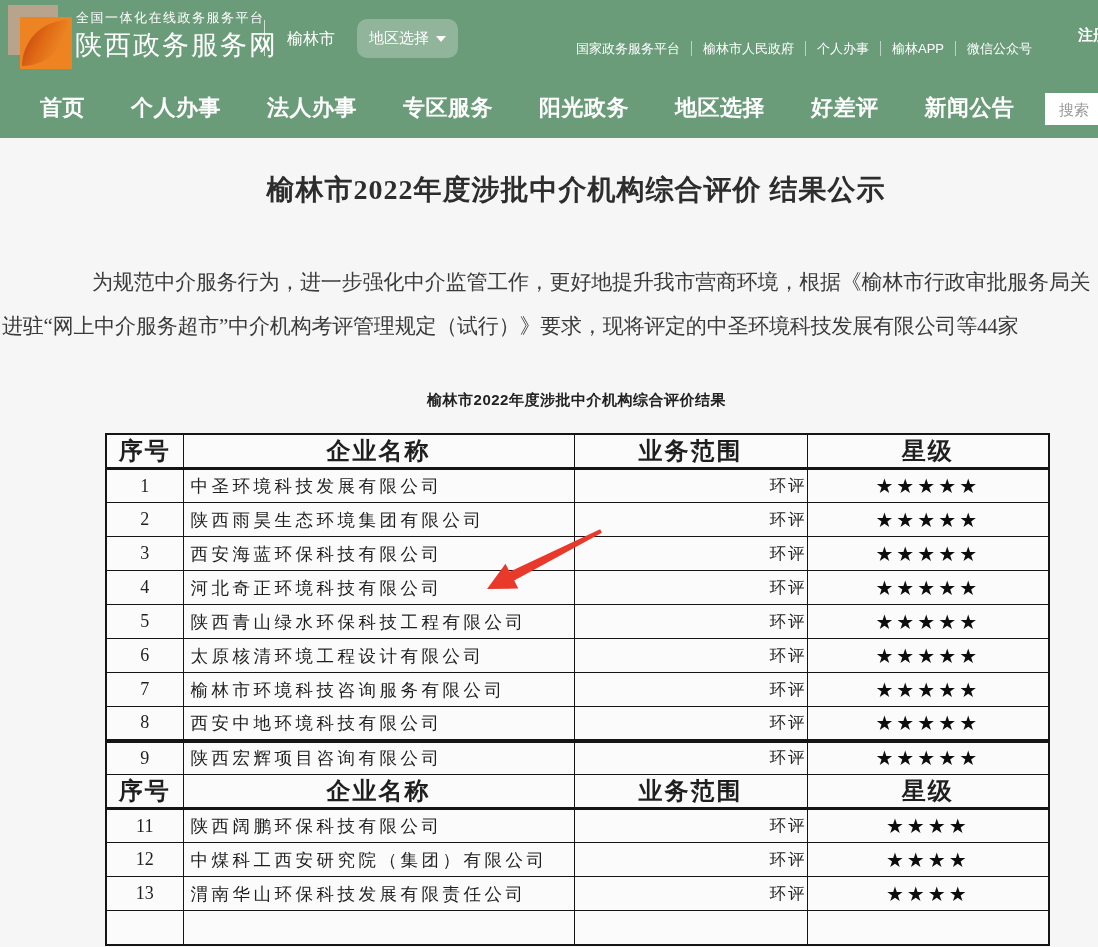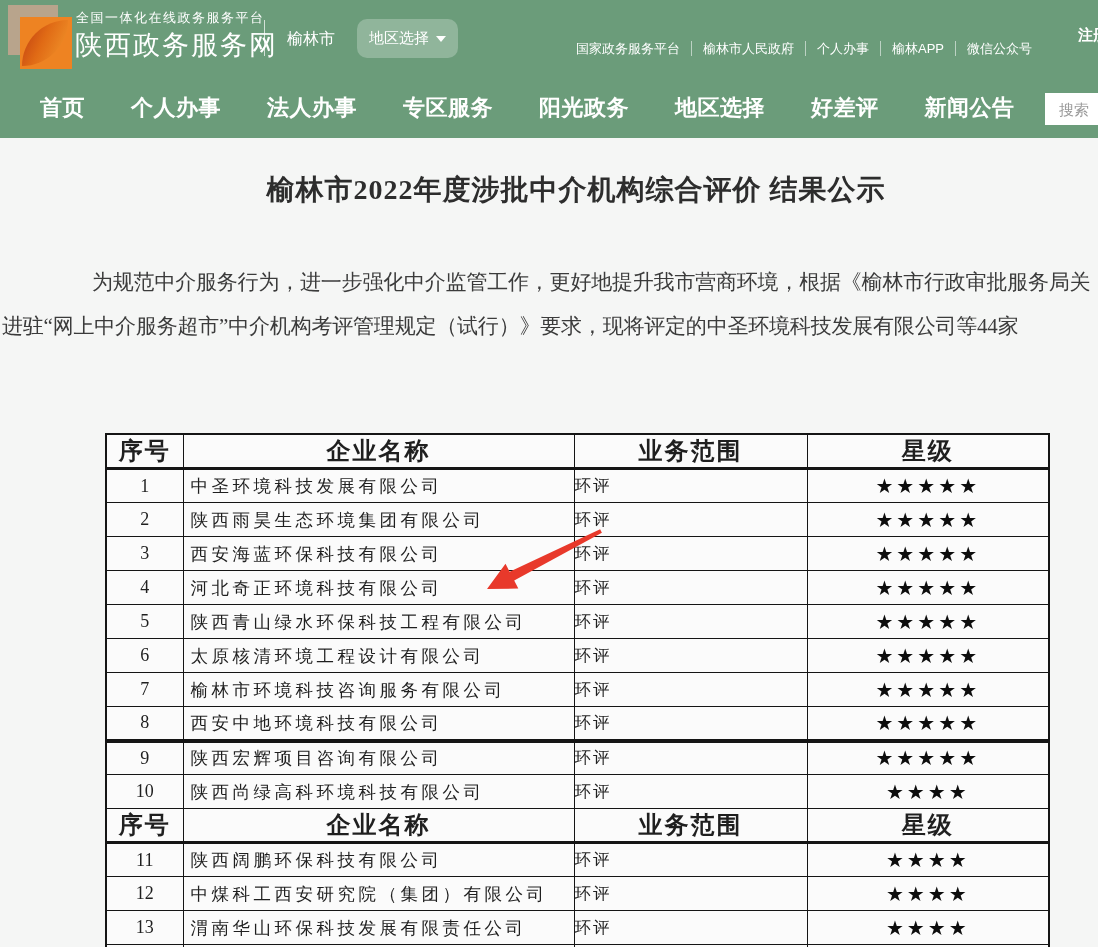--- a/index.html
+++ b/index.html
@@ -62,21 +62,21 @@
                   border-collapse:collapse; border:2.5px solid #151515; background:var(--cellbg,#fbfbfb);
                   font-family:"Liberation Serif", serif; }
   col.c-no    { width:77px; }
   col.c-name  { width:391px; }
   col.c-scope { width:233px; }
   col.c-stars { width:242px; }
   .results th, .results td { border:1.6px solid #151515; height:34px; color:#1f1f1f; }
   .results th { font-size:24px; font-weight:bold; text-align:center; letter-spacing:2px; border-bottom-width:3px; }
   td.cell-no    { text-align:center; font-size:18px; }
   td.cell-name  { text-align:left; padding-left:7px; font-size:17.5px; letter-spacing:3.5px; }
-  td.cell-scope { text-align:left; font-size:16.5px; letter-spacing:2px; }
+  td.cell-scope { text-align:right; font-size:16.5px; letter-spacing:2px; }
   td.cell-stars { text-align:center; font-size:20px; letter-spacing:3px; color:#0d0d0d;
                   font-family:"DejaVu Sans", sans-serif; }
   tr.thick td { border-bottom-width:4px; }
 
   .arrow-overlay { position:absolute; left:0; top:0; width:1098px; height:947px; pointer-events:none; z-index:3; }
 </style>
 </head>
 <body>
 
 <div class="topbar">
@@ -126,20 +126,21 @@
   <input class="search" type="text" placeholder="搜索" style="">
 </div>
 
 <div class="page">
 
   <h1 class="doc-title">榆林市2022年度涉批中介机构综合评价 结果公示</h1>
 
   <div class="para-line l1">为规范中介服务行为，进一步强化中介监管工作，更好地提升我市营商环境，根据《榆林市行政审批服务局关</div>
   <div class="para-line l2">进驻“网上中介服务超市”中介机构考评管理规定（试行）》要求，现将评定的中圣环境科技发展有限公司等44家</div>
 
+  <div class="table-caption">榆林市2022年度涉批中介机构综合评价结果</div>
 
   <table class="results">
     <colgroup>
       <col class="c-no">
         <col class="c-name">
         <col class="c-scope">
         <col class="c-stars">
     </colgroup>
     <tbody>
         <tr>
@@ -196,26 +197,20 @@
           <td class="cell-scope">环评</td>
           <td class="cell-stars">★★★★★</td>
         </tr>
         <tr>
           <td class="cell-no">9</td>
           <td class="cell-name">陕西宏辉项目咨询有限公司</td>
           <td class="cell-scope">环评</td>
           <td class="cell-stars">★★★★★</td>
         </tr>
         <tr>
-          <td class="cell-no">10</td>
-          <td class="cell-name">陕西尚绿高科环境科技有限公司</td>
-          <td class="cell-scope">环评</td>
-          <td class="cell-stars">★★★★</td>
-        </tr>
-        <tr>
           <th>序号</th>
           <th>企业名称</th>
           <th>业务范围</th>
           <th>星级</th>
         </tr>
         <tr>
           <td class="cell-no">11</td>
           <td class="cell-name">陕西阔鹏环保科技有限公司</td>
           <td class="cell-scope">环评</td>
           <td class="cell-stars">★★★★</td>

